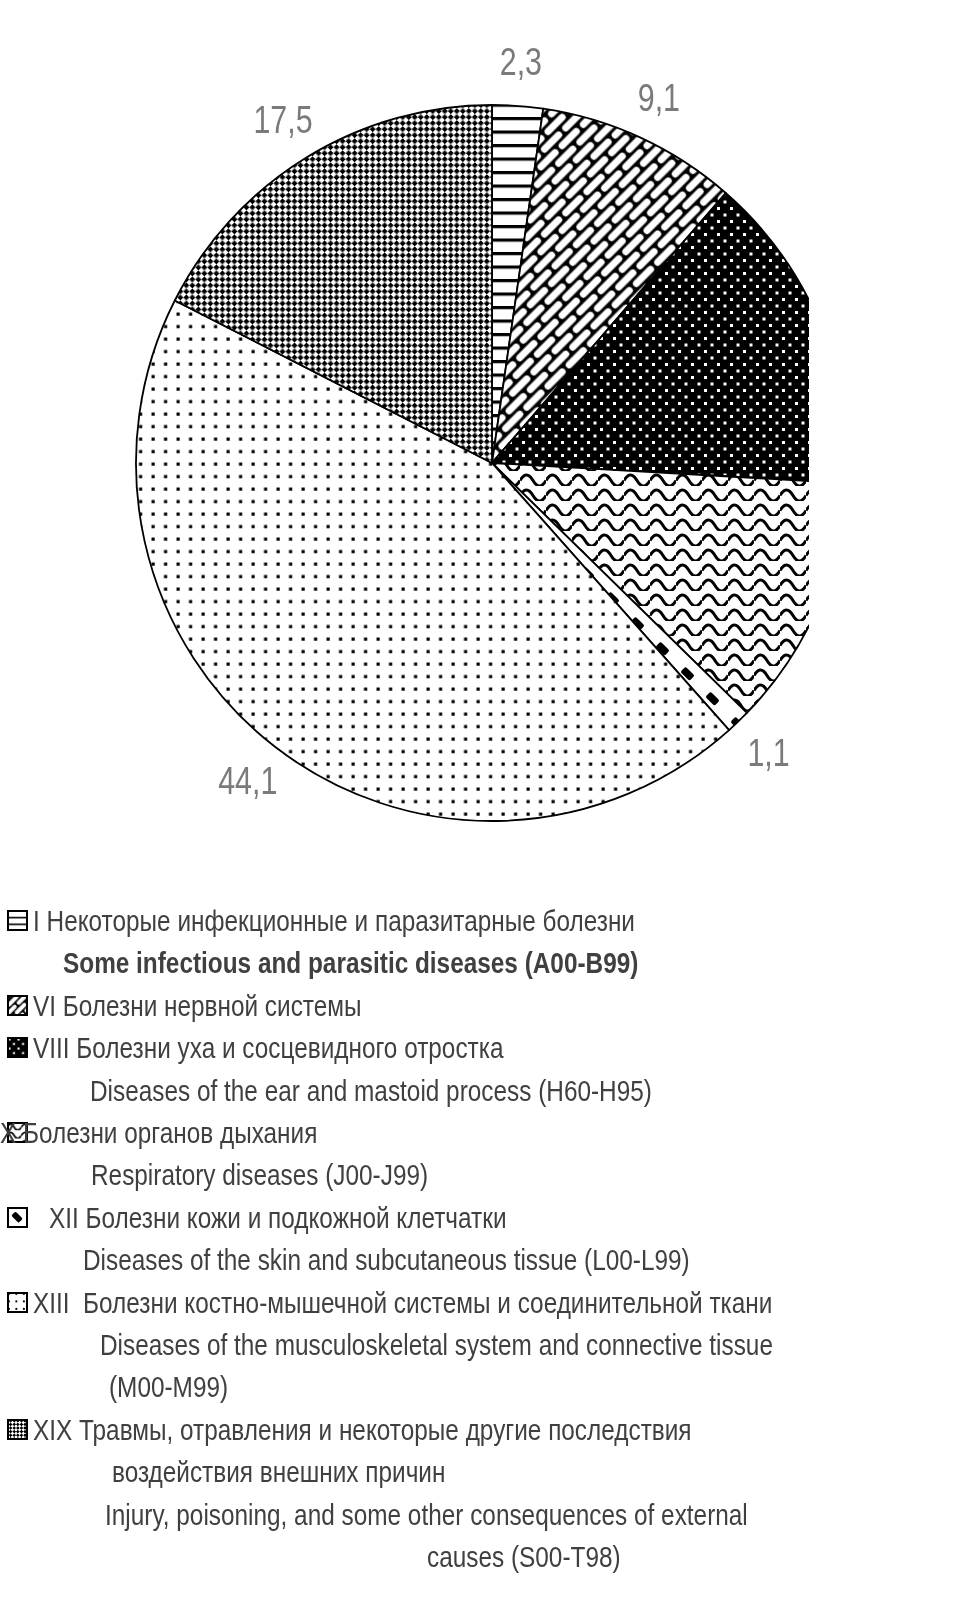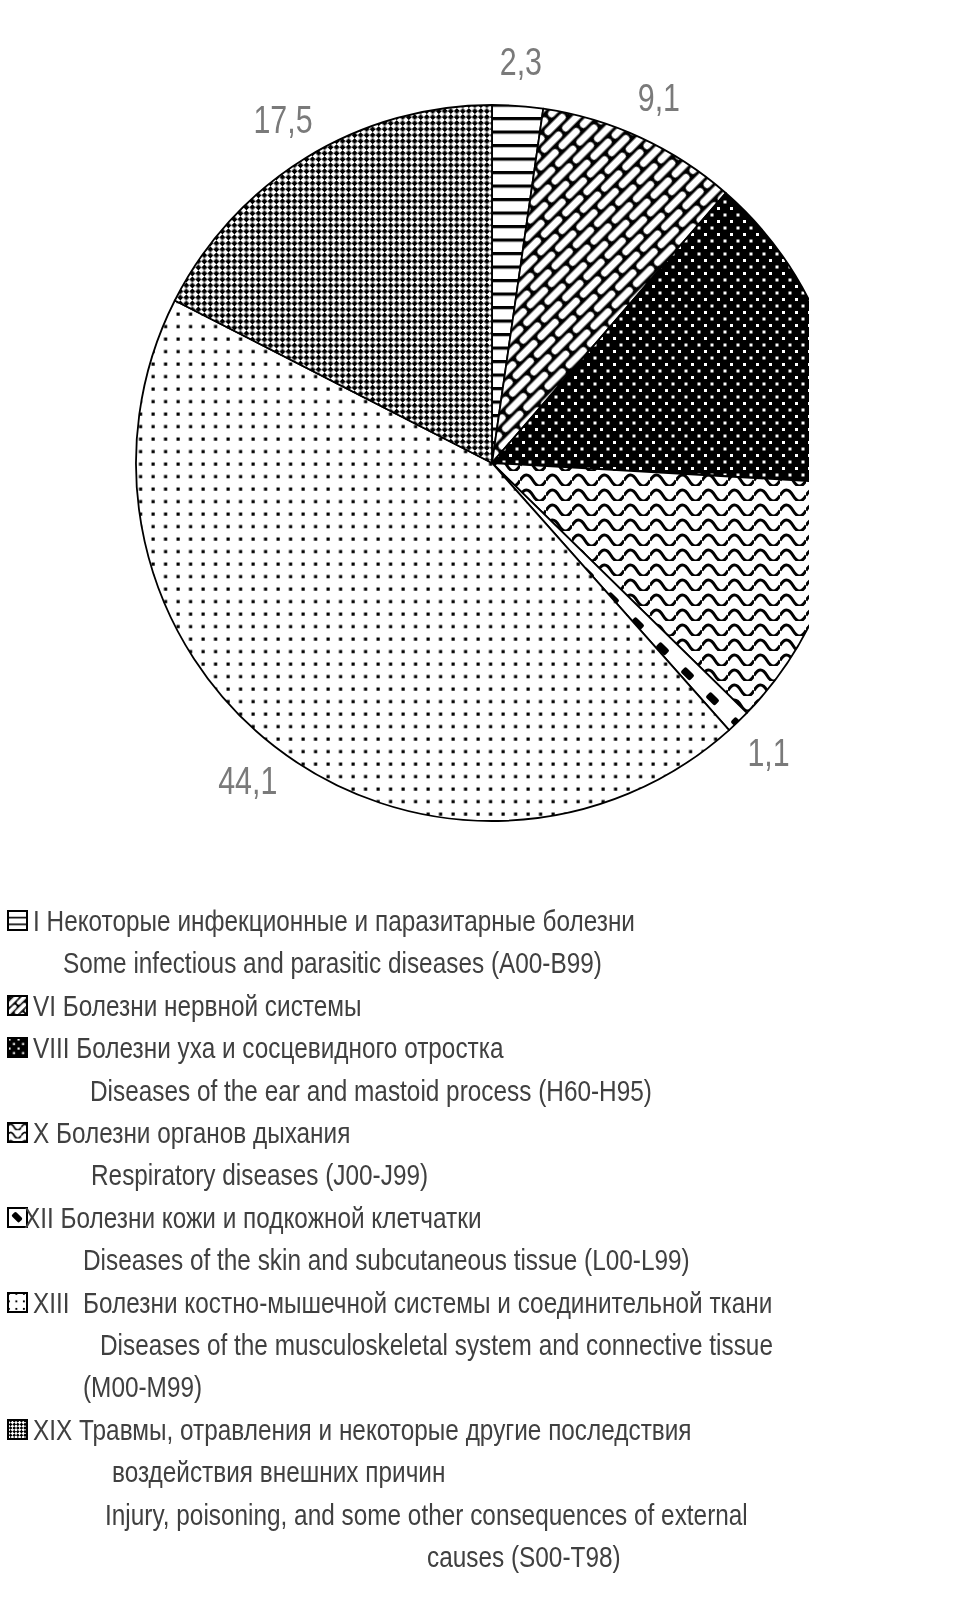--- a/index.html
+++ b/index.html
@@ -90,41 +90,41 @@
         <text class="vlabel" transform="translate(768.6 717.4) scale(0.8 1)" x="0" y="13">1,1</text>
         <text class="vlabel" transform="translate(247.8 745.4) scale(0.8 1)" x="0" y="13">44,1</text>
         <text class="vlabel" transform="translate(283.0 84.2) scale(0.8 1)" x="0" y="13">17,5</text>
       </g>
   </svg>
 
   <div id="legend">
       <div class="legend-line" style="padding-left: 33px;"><svg width="21" height="21" class="marker">
           <rect x="1" y="1" width="19" height="19" fill="url(#pat-horizontal-lines-sm)" stroke="#000" stroke-width="2"></rect>
         </svg><span class="lg-text">I Некоторые инфекционные и паразитарные болезни</span></div>
-      <div class="legend-line" style="padding-left: 63px;"><span class="lg-text">Some infectious and parasitic diseases (A00-B99)</span></div>
+      <div class="legend-line" style="padding-left: 63px; font-weight: bold;"><span class="lg-text">Some infectious and parasitic diseases (A00-B99)</span></div>
       <div class="legend-line" style="padding-left: 33px;"><svg width="21" height="21" class="marker">
           <rect x="1" y="1" width="19" height="19" fill="url(#pat-diagonal-brick-sm)" stroke="#000" stroke-width="2"></rect>
         </svg><span class="lg-text">VI Болезни нервной системы</span></div>
       <div class="legend-line" style="padding-left: 33px;"><svg width="21" height="21" class="marker">
           <rect x="1" y="1" width="19" height="19" fill="url(#pat-black-white-dots-sm)" stroke="#000" stroke-width="2"></rect>
         </svg><span class="lg-text">VIII Болезни уха и сосцевидного отростка</span></div>
       <div class="legend-line" style="padding-left: 90px;"><span class="lg-text">Diseases of the ear and mastoid process (H60-H95)</span></div>
-      <div class="legend-line" style="padding-left: 33px;"><svg width="21" height="21" class="marker">
+      <div class="legend-line" style=""><svg width="21" height="21" class="marker">
           <rect x="1" y="1" width="19" height="19" fill="url(#pat-zigzag-sm)" stroke="#000" stroke-width="2"></rect>
         </svg><span class="lg-text">X Болезни органов дыхания</span></div>
       <div class="legend-line" style="padding-left: 91px;"><span class="lg-text">Respiratory diseases (J00-J99)</span></div>
-      <div class="legend-line" style="padding-left: 24px;"><svg width="21" height="21" class="marker">
+      <div class="legend-line" style="padding-left: 49px;"><svg width="21" height="21" class="marker">
           <rect x="1" y="1" width="19" height="19" fill="url(#pat-dark-dash-sm)" stroke="#000" stroke-width="2"></rect>
         </svg><span class="lg-text">XII Болезни кожи и подкожной клетчатки</span></div>
       <div class="legend-line" style="padding-left: 83px;"><span class="lg-text">Diseases of the skin and subcutaneous tissue (L00-L99)</span></div>
       <div class="legend-line" style="padding-left: 33px;"><svg width="21" height="21" class="marker">
           <rect x="1" y="1" width="19" height="19" fill="url(#pat-sparse-dots-sm)" stroke="#000" stroke-width="2"></rect>
         </svg><span class="lg-text">XIII  Болезни костно-мышечной системы и соединительной ткани</span></div>
       <div class="legend-line" style="padding-left: 100px;"><span class="lg-text">Diseases of the musculoskeletal system and connective tissue</span></div>
-      <div class="legend-line" style="padding-left: 83px;"><span class="lg-text">(M00-M99)</span></div>
+      <div class="legend-line" style="padding-left: 109px;"><span class="lg-text">(M00-M99)</span></div>
       <div class="legend-line" style="padding-left: 33px;"><svg width="21" height="21" class="marker">
           <rect x="1" y="1" width="19" height="19" fill="url(#pat-dense-check-sm)" stroke="#000" stroke-width="2"></rect>
         </svg><span class="lg-text">XIX Травмы, отравления и некоторые другие последствия</span></div>
       <div class="legend-line" style="padding-left: 112px;"><span class="lg-text">воздействия внешних причин</span></div>
       <div class="legend-line" style="padding-left: 105px;"><span class="lg-text">Injury, poisoning, and some other consequences of external</span></div>
       <div class="legend-line" style="padding-left: 105px; text-align: center;"><span class="lg-text">causes (S00-T98)</span></div>
     </div>
 </div>
 
 </body></html>

